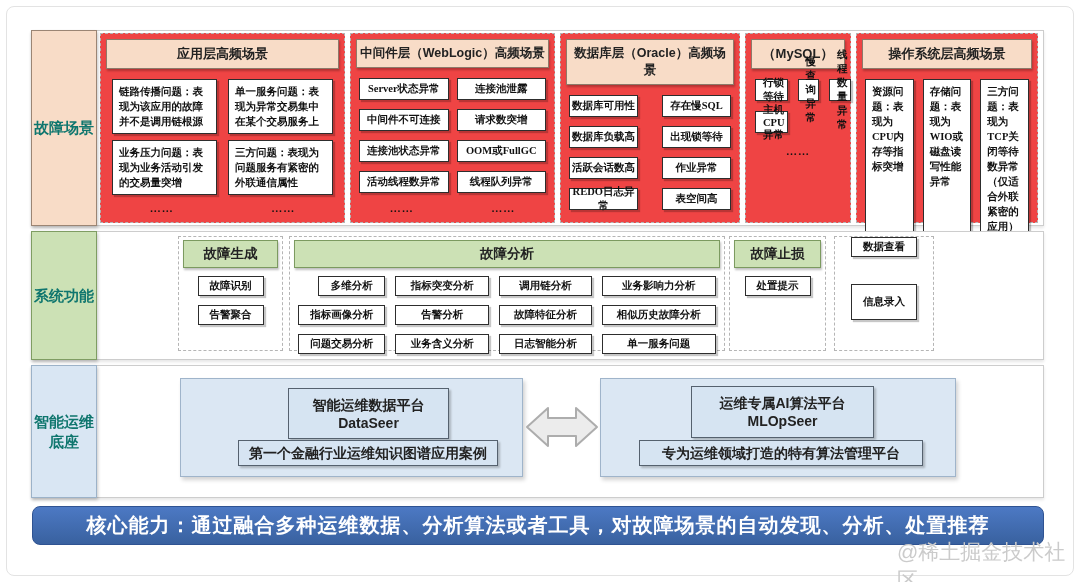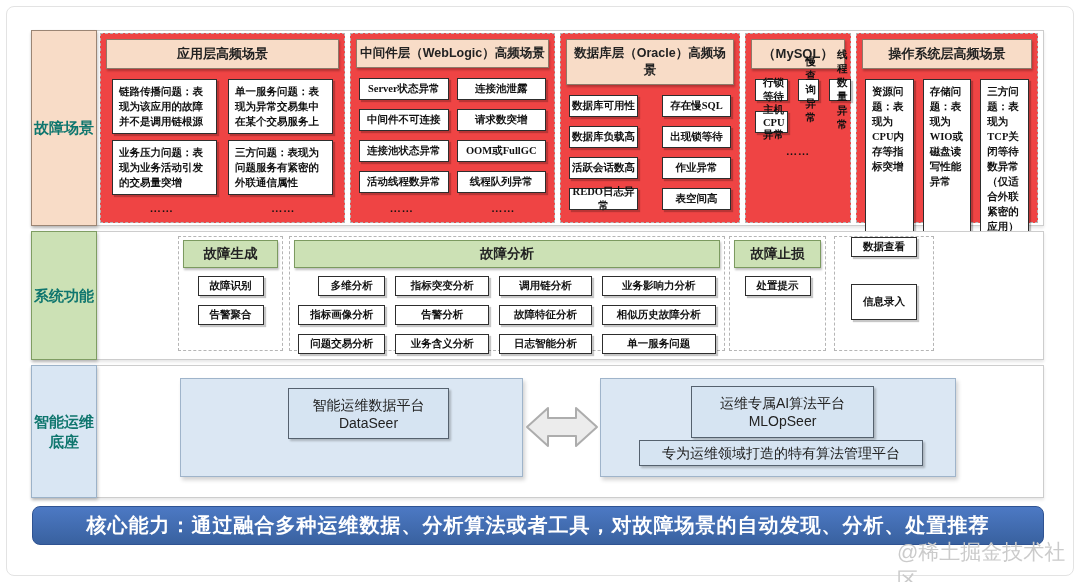--- a/index.html
+++ b/index.html
@@ -28,21 +28,21 @@
   .wbox.long{line-height:15px;padding:4px 6px;text-align:left;}
   .grid{display:grid;}
   .g2{grid-template-columns:1fr 1fr;}
   .g1{grid-template-columns:1fr 1fr 1fr;}
   .dots{font-weight:bold;font-size:11px;color:#111;text-align:center;
         font-family:"Liberation Serif",serif;letter-spacing:1px;}
   .group{position:absolute;border:1px dashed #b5b5b5;box-sizing:border-box;background:#fff;}
   .fitem{width:66px;margin:0 auto 9px;}
   .platform{position:absolute;background:#DBE7F3;border:1px solid #9FB4CA;box-shadow:2px 3px 4px rgba(0,0,0,0.18);box-sizing:border-box;}
   .p-inner{position:absolute;background:#D6E4F2;border:1px solid #55616e;box-shadow:2px 2px 2px rgba(0,0,0,0.22);
-           box-sizing:border-box;text-align:center;font-weight:normal;color:#222;}
+           box-sizing:border-box;text-align:center;font-weight:bold;color:#222;}
   .p-title{font-size:14px;line-height:18px;padding-top:7px;}
   .p-sub{font-size:14px;line-height:24px;}
   .corebar{position:absolute;left:32px;top:506px;width:1012px;height:39px;border-radius:8px;
            background:linear-gradient(#4C79C4,#39619F);border:1px solid #2f5392;
            color:#fff;font-weight:bold;font-size:20px;display:flex;align-items:center;justify-content:center;letter-spacing:1px;box-sizing:border-box;}
   .watermark{position:absolute;left:897px;top:538px;font-size:21px;color:#cbcbcb;font-weight:500;z-index:5;}
   .arrow{position:absolute;left:524px;top:402px;z-index:4;}
 </style>
 </head>
 <body>
@@ -170,20 +170,21 @@
 <div class="row-box" style="left:31px;top:365px;width:1013px;height:133px;"></div>
 <div class="side blue" style="left:31px;top:365px;width:66px;height:133px;">
   <span style="width:60px;">智能运维底座</span>
 </div>
 
 <div class="platform" style="left:180px;top:378px;width:343px;height:99px;">
   <div class="p-inner p-title" style="left:107px;top:9px;width:161px;height:51px;">
     <div>智能运维数据平台</div>
     <div>DataSeer</div>
   </div>
+  <div class="p-inner p-sub" style="left:57px;top:61px;width:260px;height:26px;">第一个金融行业运维知识图谱应用案例</div>
 </div>
 
 <svg class="arrow" width="76" height="50" viewBox="0 0 76 50">
   <path d="M3,25 L24,6 L24,16 L52,16 L52,6 L73,25 L52,44 L52,34 L24,34 L24,44 Z" fill="#ECECEC" stroke="#ADADAD" stroke-width="2" stroke-linejoin="round"></path>
 </svg>
 
 <div class="platform" style="left:600px;top:378px;width:356px;height:99px;">
   <div class="p-inner p-title" style="left:90px;top:7px;width:183px;height:52px;">
     <div>运维专属AI算法平台</div>
     <div>MLOpSeer</div>

